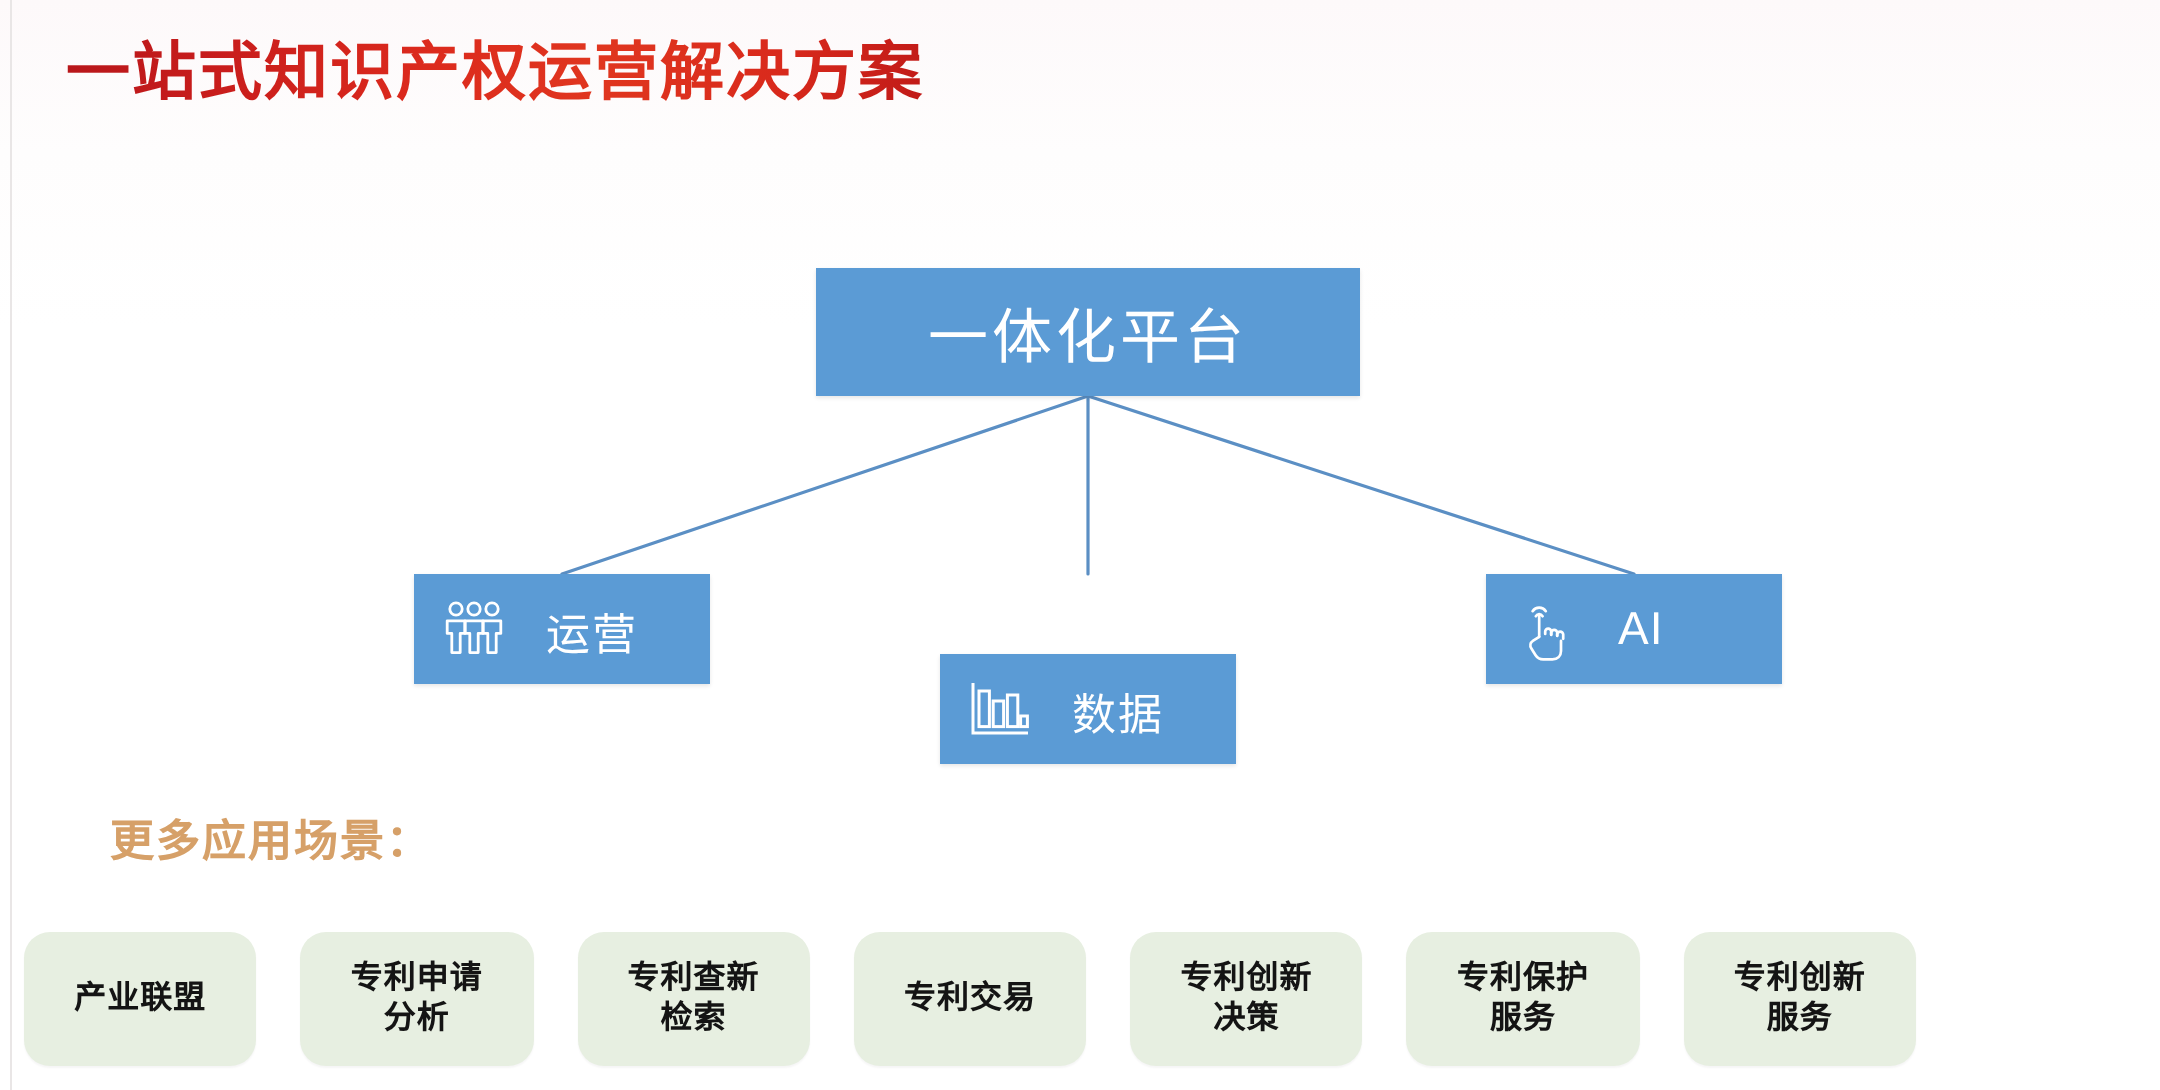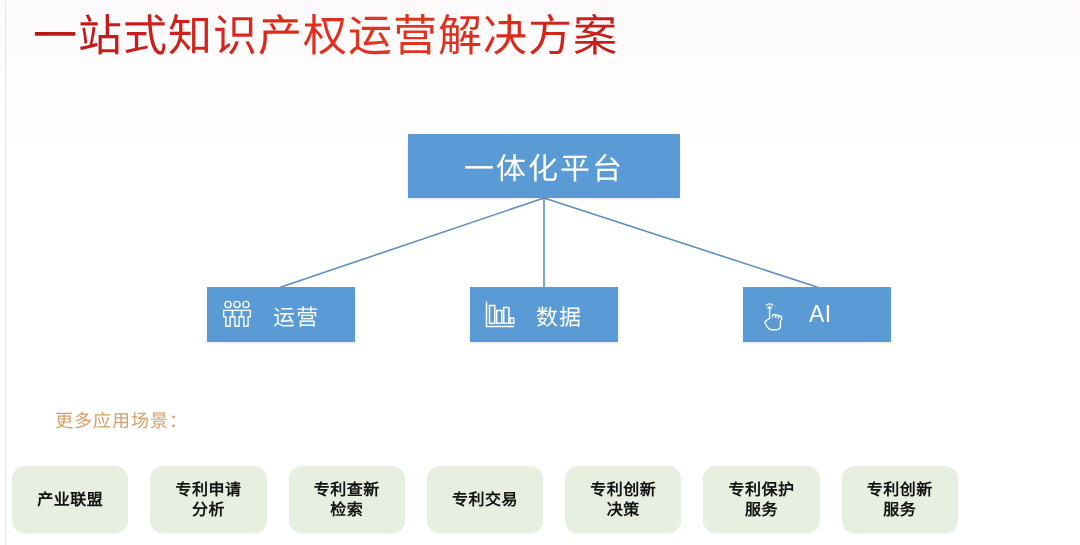--- a/index.html
+++ b/index.html
@@ -33,23 +33,23 @@
     width: 1px;
     height: 545px;
     background: #e9e6e6;
   }
 
   
   .title {
     position: absolute;
     left: 33px;
     top: 12px;
-    font-size: 44px;
+    font-size: 32px;
     line-height: 48px;
-    font-weight: 400;
+    font-weight: 700;
     letter-spacing: 1px;
     white-space: nowrap;
     background-image: linear-gradient(100deg,
         #b7161a 0%,
         #c81d1c 18%,
         #dc2a1d 42%,
         #e0361f 62%,
         #d92a1c 82%,
         #c01a18 100%);
     -webkit-background-clip: text;
@@ -92,21 +92,21 @@
     width: 148px;
     height: 55px;
     justify-content: flex-start;
     padding-left: 10px;
     gap: 12px;
     font-size: 22px;
     letter-spacing: 1px;
     text-align: right;
   }
   .node-child.op  { left: 207px; }
-  .node-child.dat { left: 470px; }
+  .node-child.dat { left: 470px; margin-top: 40px; }
   .node-child.ai  { left: 743px; }
 
   .node-label { white-space: nowrap; }
   .node-child .node-label { margin-left: 4px; }
   .node-child.ai .node-label { font-size: 23px; letter-spacing: 0.5px; }
 
   .node-icon {
     width: 40px;
     height: 40px;
     flex: 0 0 auto;
@@ -114,23 +114,23 @@
     align-items: center;
     justify-content: center;
   }
   .node-icon svg { display: block; }
 
   
   .more-label {
     position: absolute;
     left: 55px;
     top: 406px;
-    font-size: 18px;
+    font-size: 22px;
     line-height: 30px;
-    font-weight: 400;
+    font-weight: 700;
     color: #d6a068;
     letter-spacing: 1px;
     white-space: nowrap;
   }
 
   .tag-row {
     position: absolute;
     left: 12px;
     top: 466px;
     width: 946px;

